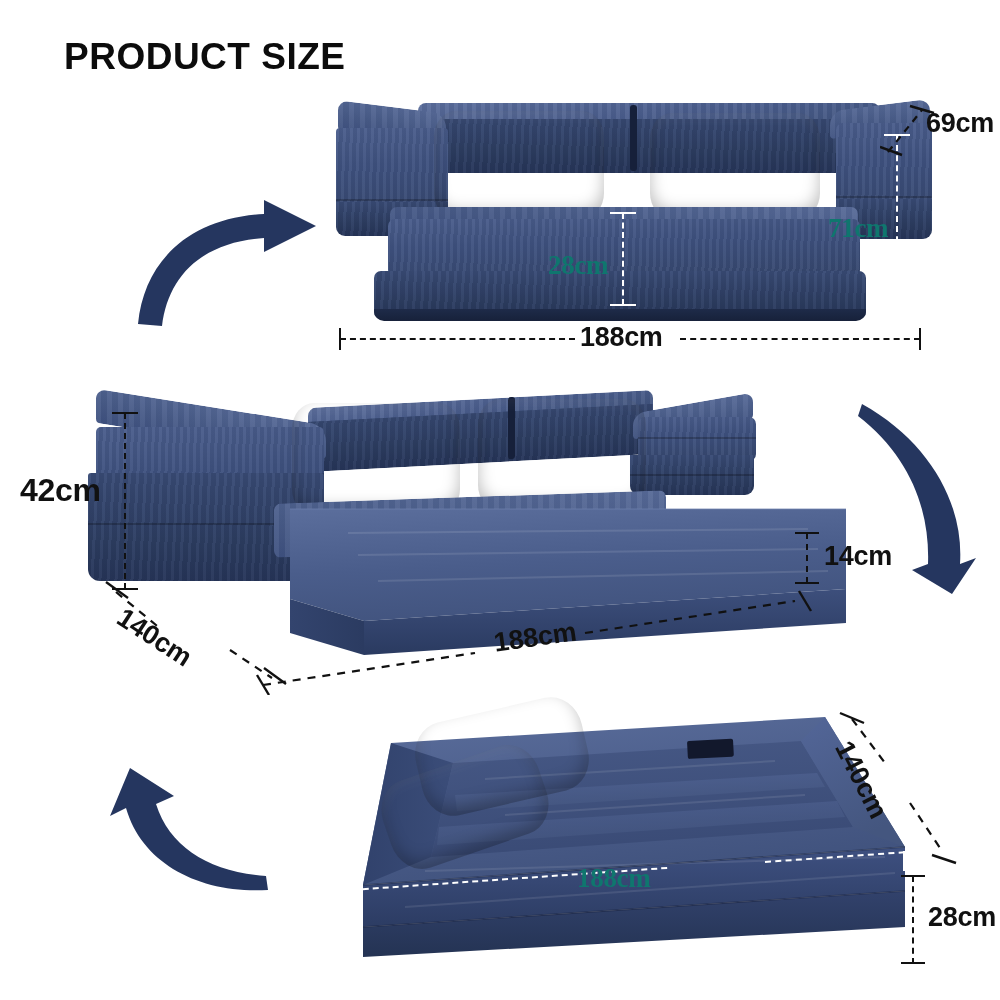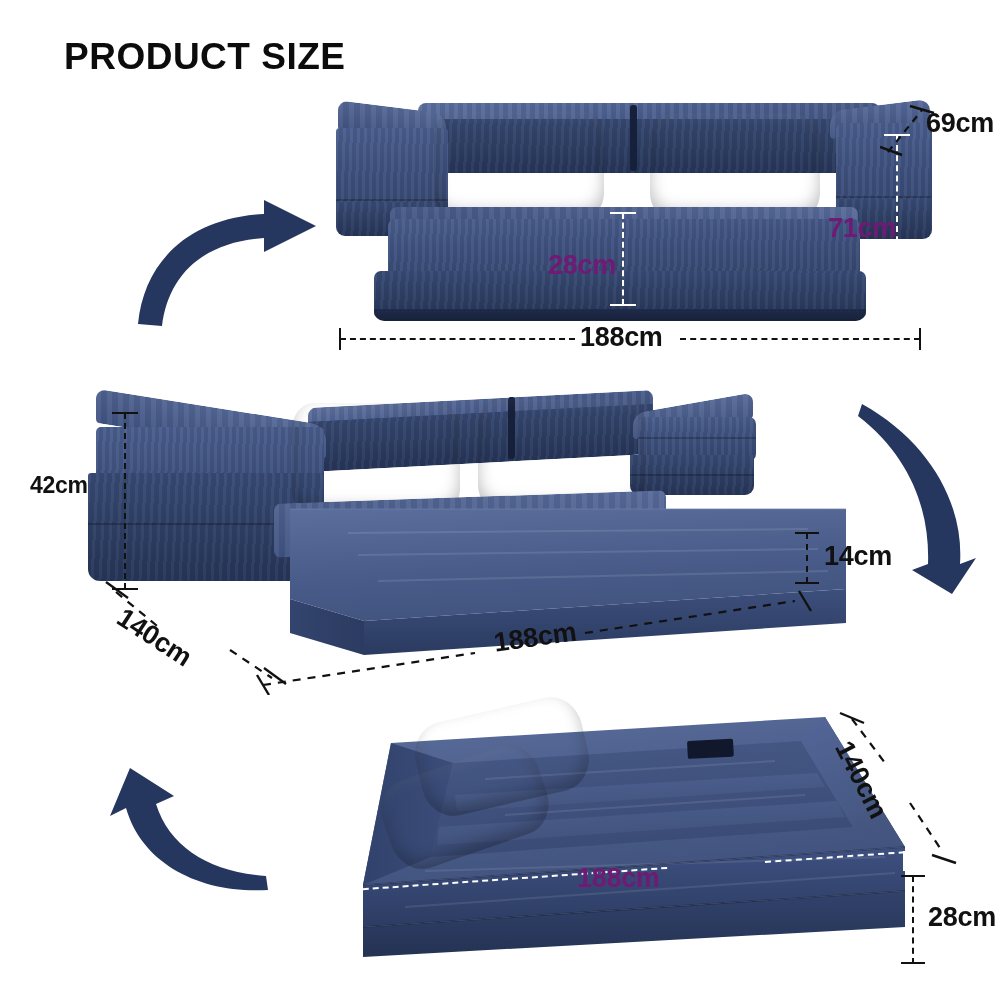--- a/index.html
+++ b/index.html
@@ -7,21 +7,21 @@
        font-family:"Liberation Sans",sans-serif;}
 
   
   #page-title{position:absolute;left:64px;top:36px;font-size:37px;font-weight:bold;
     letter-spacing:.5px;color:#0c0c0c;}
 
   
   .stage{position:absolute;}
   .lbl{position:absolute;white-space:nowrap;font-weight:bold;letter-spacing:-.3px;}
   .lbl.blk{color:#111;}
-  .lbl.wht{color:#701a75;}
+  .lbl.wht{color:#0f766e;font-family:Liberation Serif, serif;}
 
   
   .dl{position:absolute;}
   .dl.h{border-top:2px dashed #111;}
   .dl.h.w{border-top:2px dashed #fff;}
   .dl.v{border-left:2px dashed #111;}
   .dl.v.w{border-left:2px dashed #fff;}
   .cap{position:absolute;background:#111;}
   .cap.w{background:#fff;}
   .cap.hz{height:2px;}      
@@ -167,21 +167,21 @@
         <path d="M180 78 L630 68"></path>
     </g>
     <path d="M92 6 L648 6" stroke="#6d80ae" stroke-width="1.5" opacity=".5" fill="none"></path>
   </svg>
 
   <div class="dl v" style="left:46px;top:38px;height:176px;"></div>
   <div class="cap hz" style="left:34px;top:37px;width:26px;"></div>
   <div class="cap hz" style="left:34px;top:213px;width:26px;"></div>
 </div>
 
-<div class="lbl blk" style="left:30px;top:472px;font-size:23px;">42cm</div>
+<div class="lbl blk" style="left:20px;top:472px;font-size:32px;">42cm</div>
 
 <svg class="stage" style="left:100px;top:578px;" width="190" height="110" viewBox="0 0 190 110">
   <line x1="16" y1="14" x2="62" y2="52" stroke="#111" stroke-width="2.2" stroke-dasharray="8 7"></line>
   <line x1="130" y1="72" x2="172" y2="100" stroke="#111" stroke-width="2.2" stroke-dasharray="8 7"></line>
   <line x1="6" y1="4" x2="28" y2="20" stroke="#111" stroke-width="2.4"></line>
   <line x1="164" y1="90" x2="186" y2="106" stroke="#111" stroke-width="2.4"></line>
 </svg>
 <div class="lbl blk" style="left:128px;top:602px;font-size:27px;transform:rotate(33deg);transform-origin:left top;">140cm</div>
 
 <div class="dl v" style="left:806px;top:533px;height:50px;"></div>

